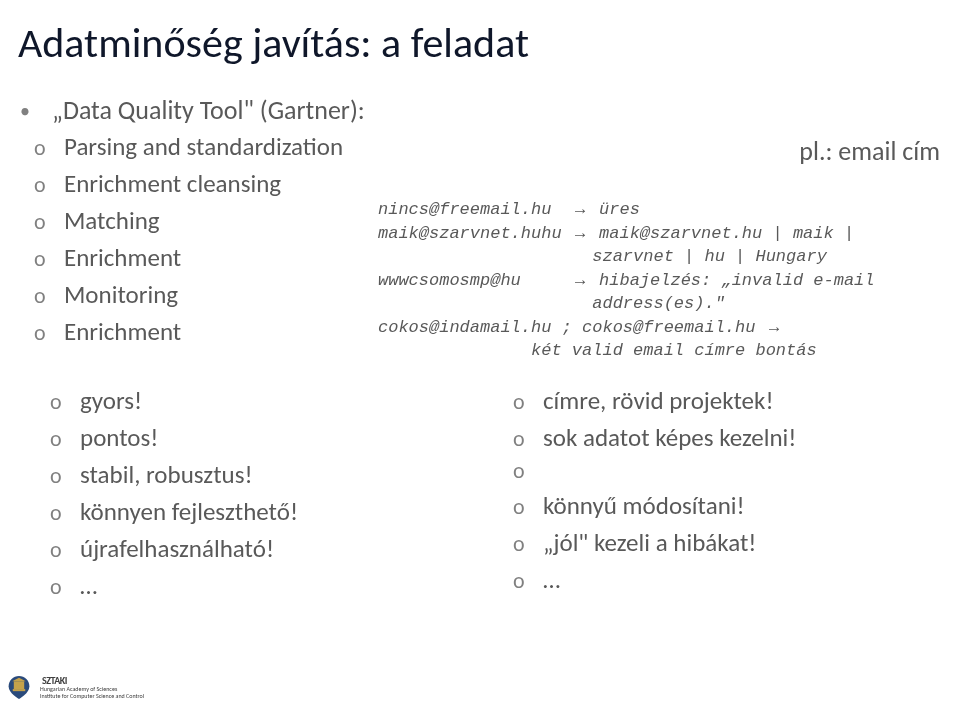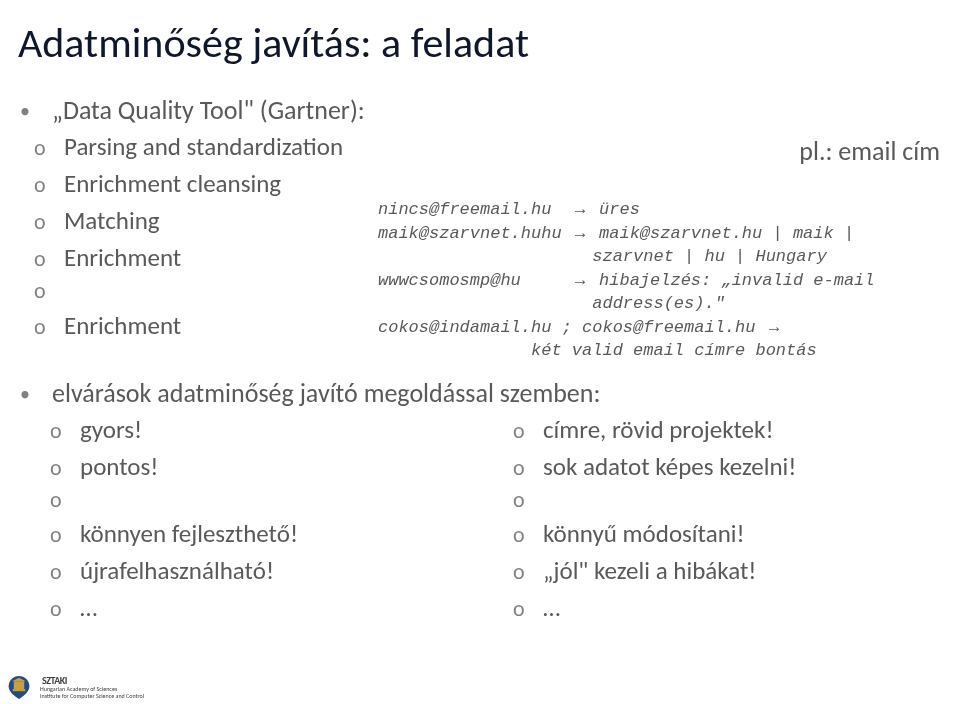--- a/index.html
+++ b/index.html
@@ -143,20 +143,21 @@
     <div class="sub-row">
         <span class="sub-bullet">o</span>
         <span>Matching</span>
       </div>
     <div class="sub-row">
         <span class="sub-bullet">o</span>
         <span>Enrichment</span>
       </div>
     <div class="sub-row">
         <span class="sub-bullet">o</span>
+        <span>Monitoring</span>
       </div>
     <div class="sub-row">
         <span class="sub-bullet">o</span>
         <span>Enrichment</span>
       </div>
   </div>
 
   <div class="pl-label">pl.: email cím</div>
 
   <div class="code-box"><span>nincs@freemail.hu  </span><span class="arrow">→</span><span> üres</span>
@@ -164,37 +165,34 @@
 <span>                     szarvnet | hu | Hungary</span>
 <span>wwwcsomosmp@hu     </span><span class="arrow">→</span><span> hibajelzés: „invalid e-mail</span>
 <span>                     address(es)."</span>
 <span>cokos@indamail.hu ; cokos@freemail.hu </span><span class="arrow">→</span>
 <span>               két valid email címre bontás</span></div>
 
 </div>
 
 <div class="content second-block">
 
-  <div class="bullet-row">
-    <span class="bullet dot"></span>
-    <span>elvárások adatminőség javító megoldással szemben:</span>
-  </div>
 
   <div class="two-col">
     <div class="col sub-list">
       <div class="sub-row">
           <span class="sub-bullet">o</span>
           <span>gyors!</span>
         </div>
       <div class="sub-row">
           <span class="sub-bullet">o</span>
           <span>pontos!</span>
         </div>
       <div class="sub-row">
           <span class="sub-bullet">o</span>
+          <span>stabil, robusztus!</span>
         </div>
       <div class="sub-row">
           <span class="sub-bullet">o</span>
           <span>könnyen fejleszthető!</span>
         </div>
       <div class="sub-row">
           <span class="sub-bullet">o</span>
           <span>újrafelhasználható!</span>
         </div>
       <div class="sub-row">

